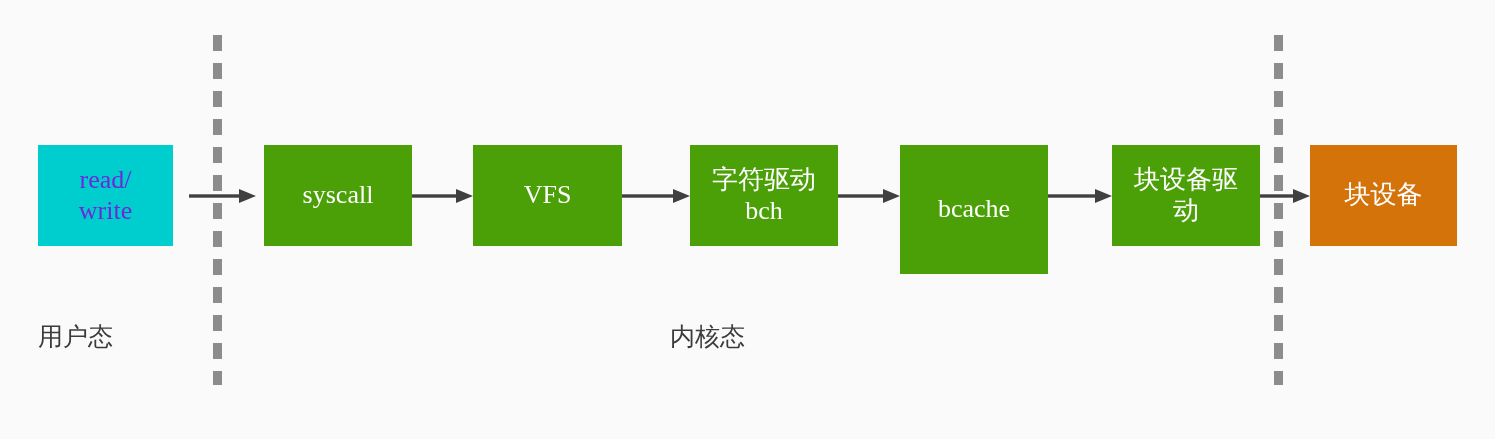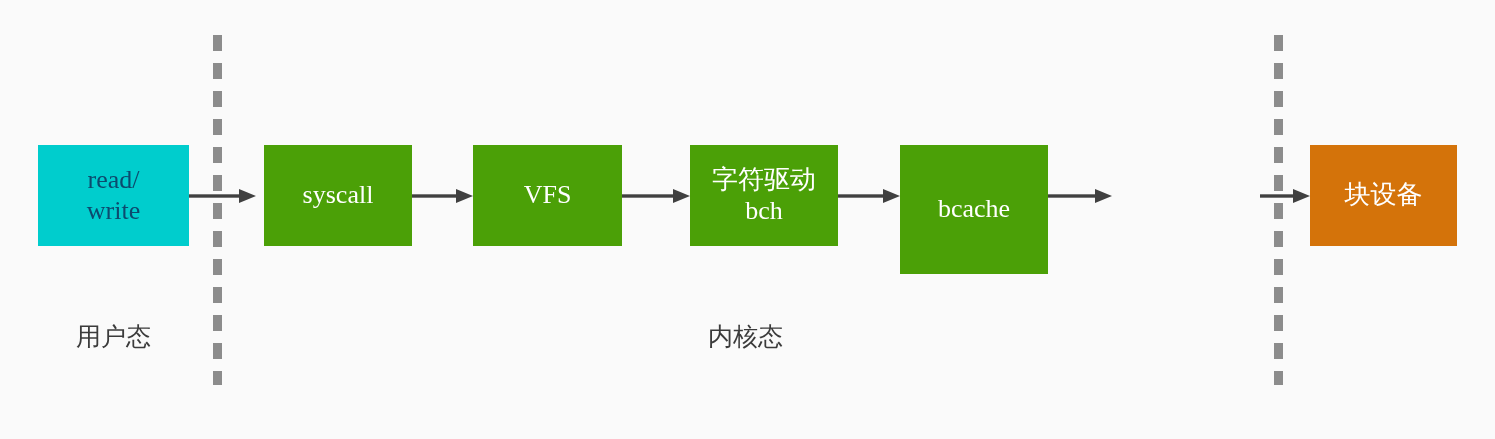--- a/index.html
+++ b/index.html
@@ -54,21 +54,21 @@
     z-index: 2;
   }
   .arrow svg {
     display: block;
     overflow: visible;
   }
   .zone-label {
     position: absolute;
     color: #3b3b3b;
     font-size: 25px;
-    text-align: center;
+    text-align: left;
     white-space: nowrap;
     z-index: 2;
   }
 </style>
 </head>
 <body style="background: rgb(250, 250, 250);">
 
 <div id="diagram">
 
   <div class="divider" id="divider-0" style="left: 213px; top: 35px; height: 350px;"></div>
@@ -104,37 +104,41 @@
         <polygon points="47,3 64,10 47,17" fill="#404040"></polygon>
       </svg>
     </div>
   <div class="arrow" id="arrow-5" style="left: 1260px; top: 186px; width: 50px;">
       <svg width="50" height="20" viewBox="0 0 50 20">
         <rect x="0" y="8.3" width="35" height="3.4" fill="#404040"></rect>
         <polygon points="33,3 50,10 33,17" fill="#404040"></polygon>
       </svg>
     </div>
 
-  <div class="box" id="box-0" style="left: 38px; top: 145px; width: 151px; height: 101px; background: rgb(0, 205, 205); color: #0c4a6e;">
+  <div class="box" id="box-0" style="left: 38px; top: 145px; width: 135px; height: 101px; background: rgb(0, 205, 205); color: #6d28d9;">
     <span class="label">read/
 write</span>
   </div>
   <div class="box" id="box-1" style="left: 256px; top: 145px; width: 148px; height: 101px; background: rgb(75, 160, 7); color: rgb(255, 255, 255); margin-left: 8px;">
     <span class="label">syscall</span>
   </div>
   <div class="box" id="box-2" style="left: 473px; top: 145px; width: 149px; height: 101px; background: rgb(75, 160, 7); color: rgb(255, 255, 255);">
     <span class="label">VFS</span>
   </div>
   <div class="box" id="box-3" style="left: 690px; top: 145px; width: 148px; height: 101px; background: rgb(75, 160, 7); color: rgb(255, 255, 255);">
     <span class="label">字符驱动
 bch</span>
   </div>
   <div class="box" id="box-4" style="left: 900px; top: 145px; width: 148px; height: 129px; background: rgb(75, 160, 7); color: rgb(255, 255, 255);">
     <span class="label">bcache</span>
   </div>
+  <div class="box" id="box-5" style="left: 1112px; top: 145px; width: 148px; height: 101px; background: rgb(75, 160, 7); color: rgb(255, 255, 255);">
+    <span class="label">块设备驱
+动</span>
+  </div>
   <div class="box" id="box-6" style="left: 1310px; top: 145px; width: 147px; height: 101px; background: rgb(212, 115, 10); color: rgb(255, 255, 255); text-align: center;">
     <span class="label">块设备</span>
   </div>
 
   <div class="zone-label" id="zone-0" style="left: 38px; top: 320px; width: 151px; color: rgb(59, 59, 59);">用户态</div>
   <div class="zone-label" id="zone-1" style="left: 670px; top: 320px; width: 151px; color: rgb(59, 59, 59);">内核态</div>
 
 </div>
 
 </body></html>

